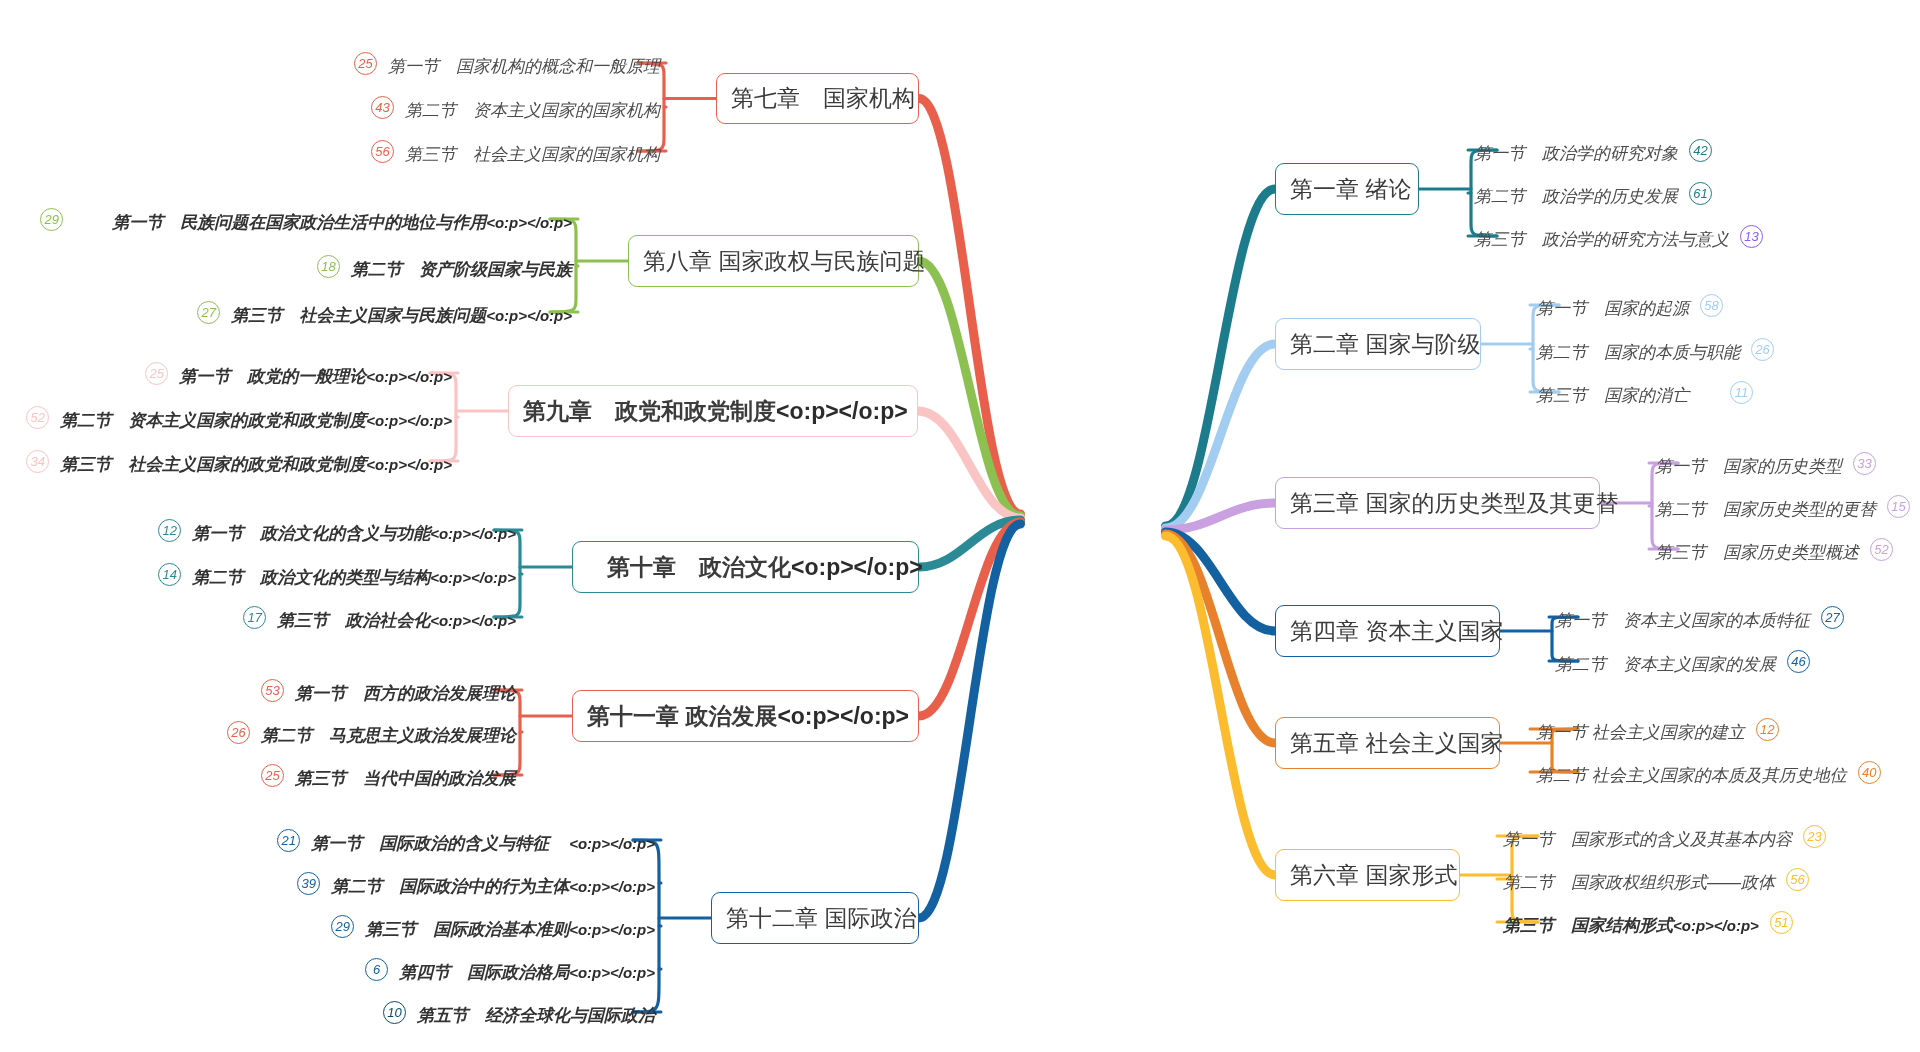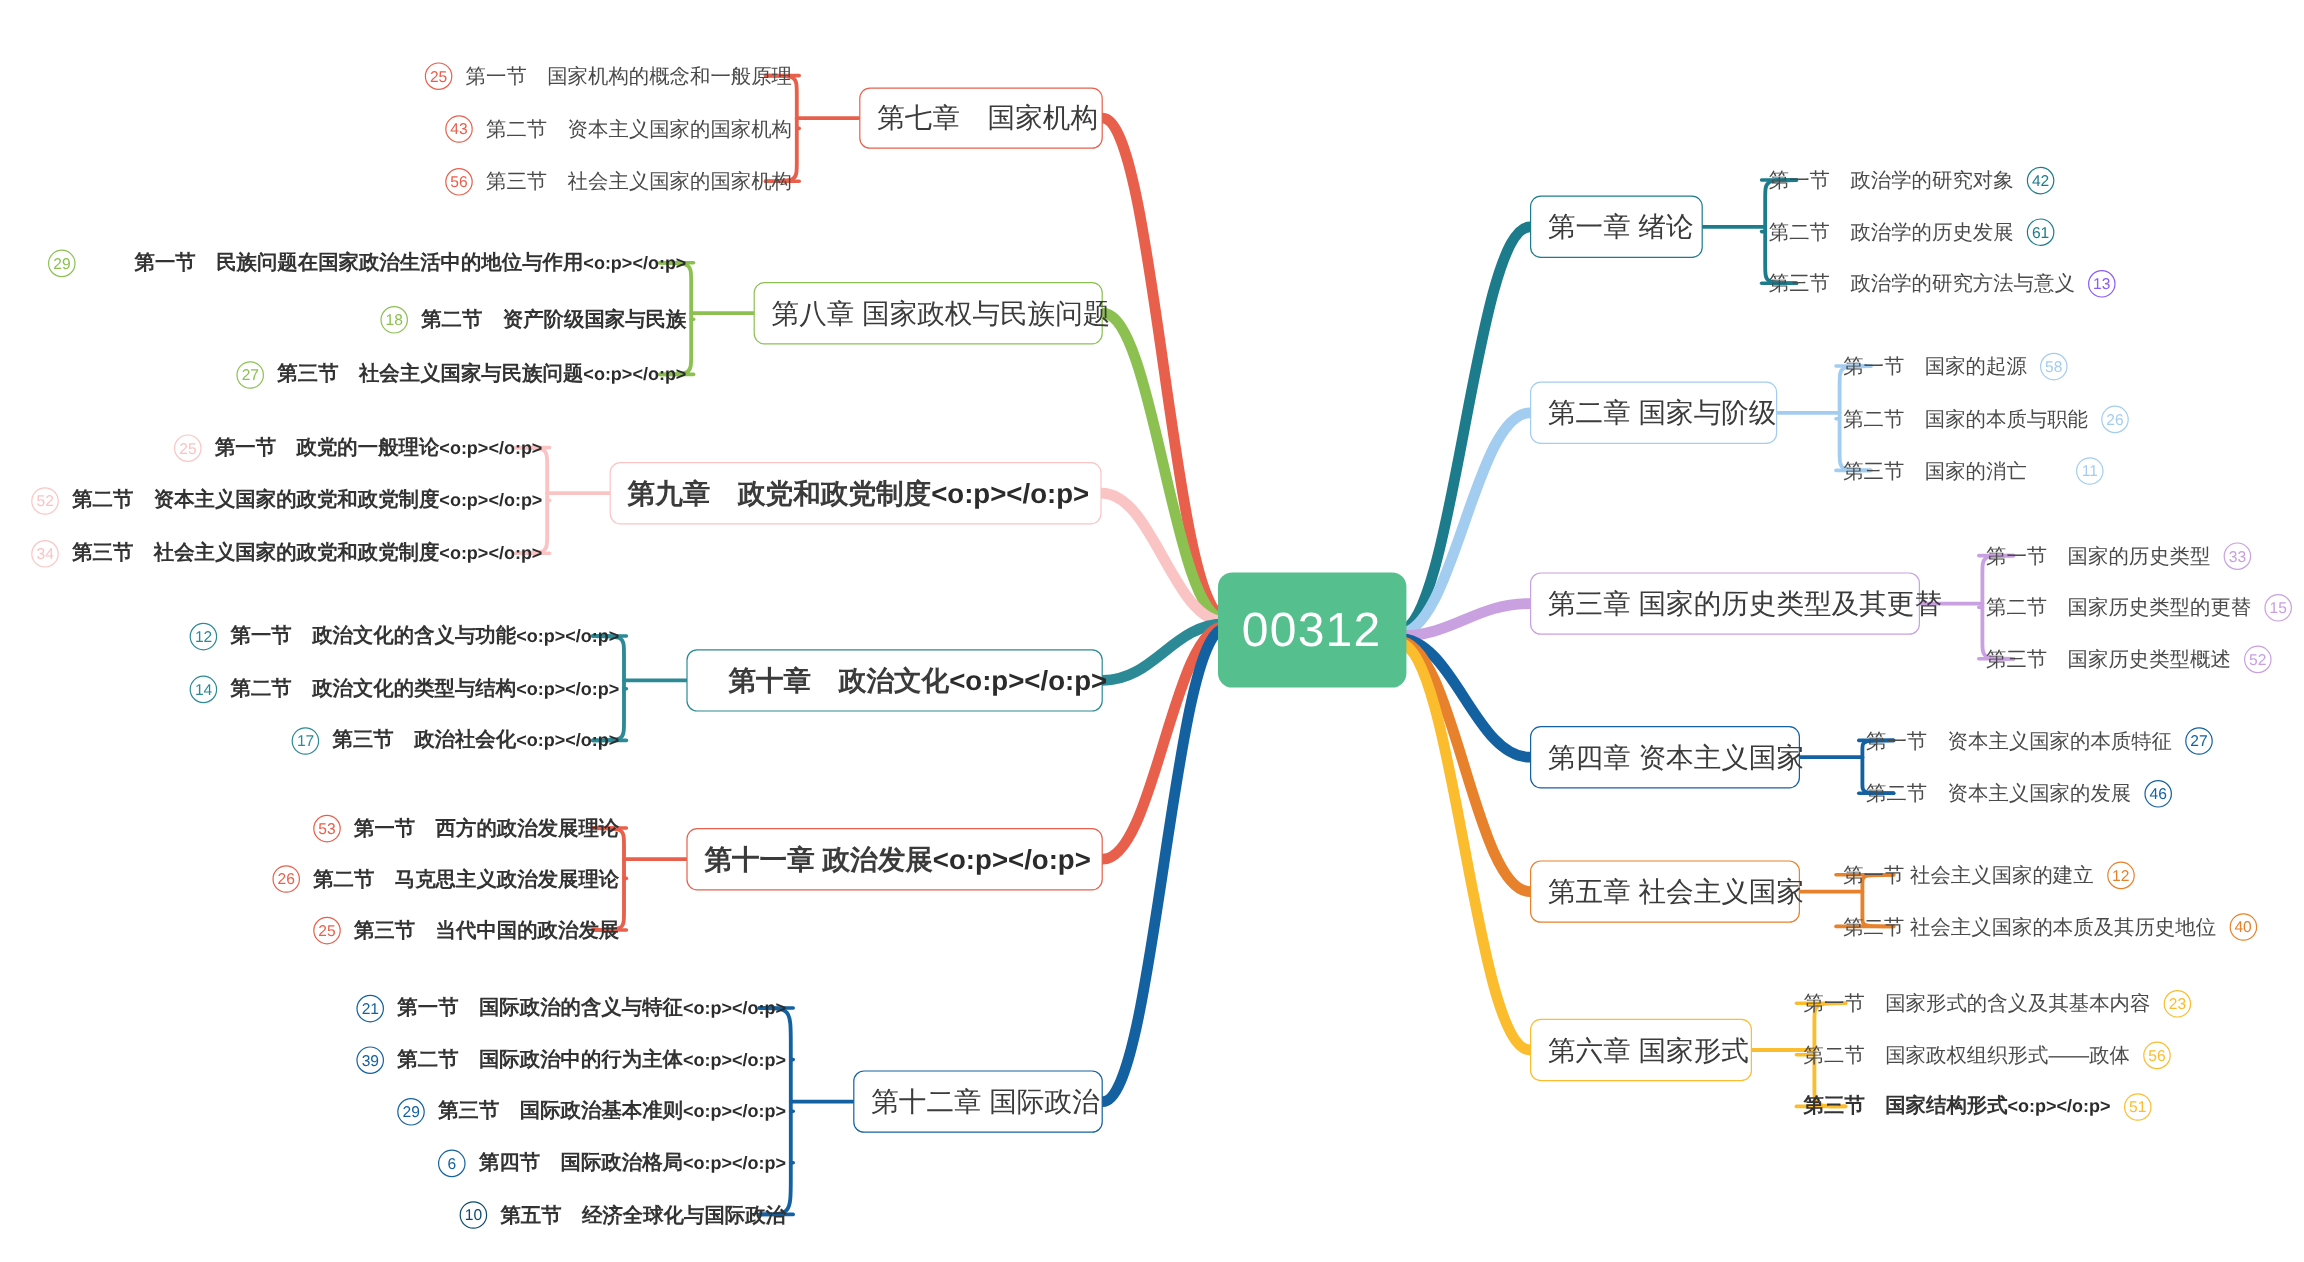--- a/index.html
+++ b/index.html
@@ -38,25 +38,26 @@
     font-size:23px;
     color:#3b3b3b;
     white-space:nowrap;
     z-index:15;
   }
   .chapter .lit{font-weight:bold;color:#2b2b2b;}
 
   
   .leaf{
     position:absolute;
-    display:flex;align-items:center;
+    display:flex;align-items:flex-end;
     white-space:nowrap;
     font-size:17px;
     color:#4a4a4a;
     z-index:14;
+    font-style:italic;
   }
   .leaf.right{justify-content:flex-start;}
   .leaf.left{justify-content:flex-end;}
   .leaf .txt{line-height:1;}
   .leaf .txt.bold{font-weight:bold;color:#333;}
   .leaf .lit{font-weight:bold;color:#2b2b2b;font-size:15px;}
 
   .badge{
     display:inline-flex;align-items:center;justify-content:center;
     box-sizing:border-box;
@@ -165,23 +166,20 @@
       <path d="M 1578 772 L 1530 772" fill="none" stroke="#e8812b" stroke-width="3" stroke-linecap="round"></path>
       <path d="M 1165.5 536 C 1211.49 536, 1229.01 875, 1275 875" fill="none" stroke="#fbbd2e" stroke-width="9" stroke-linecap="round"></path>
       <path d="M 1460 875 L 1512 875" fill="none" stroke="#fbbd2e" stroke-width="3.2" stroke-linecap="round"></path>
       <path d="M 1538 836 C 1512 836, 1512 836, 1512 851.48
           L 1512 906.52
           C 1512 922, 1512 922, 1538 922" fill="none" stroke="#fbbd2e" stroke-width="3.2" stroke-linecap="round"></path>
       <path d="M 1538 836 L 1497 836" fill="none" stroke="#fbbd2e" stroke-width="3" stroke-linecap="round"></path>
       <path d="M 1512 879 L 1497 879" fill="none" stroke="#fbbd2e" stroke-width="3" stroke-linecap="round"></path>
       <path d="M 1538 922 L 1497 922" fill="none" stroke="#fbbd2e" stroke-width="3" stroke-linecap="round"></path>
     </svg>
-  <div class="center-node" id="center-node" style="left: 1014.5px; top: 477px; width: 157px; height: 96px; background: rgb(85, 191, 142);">
-    <span>00312</span>
-  </div>
   <div id="nodes">
       <div class="chapter" style="left: 716px; top: 73px; width: 203px; height: 51px; border-color: rgb(232, 96, 76);">
         <span>第七章　国家机构</span>
       </div>
       <div class="leaf left" style="top: 51px; height: 24px; right: 1260px;">
         <span class="badge l" style="color: rgb(232, 96, 76);">25</span>
         <span style="display: inline-flex; align-items: baseline;">
           <span class="txt">第一节　国家机构的概念和一般原理</span>
         </span>
       </div>
@@ -290,21 +288,21 @@
         <span class="badge l" style="color: rgb(232, 96, 76);">25</span>
         <span style="display: inline-flex; align-items: baseline;">
           <span class="txt bold">第三节　当代中国的政治发展</span>
         </span>
       </div>
       <div class="chapter" style="left: 711px; top: 892px; width: 208px; height: 52px; border-color: rgb(19, 97, 160);">
         <span>第十二章 国际政治</span>
       </div>
       <div class="leaf left" style="top: 828px; height: 24px; right: 1265px;">
         <span class="badge l" style="color: rgb(19, 97, 160);">21</span>
-        <span style="display: inline-flex; align-items: baseline;">
+        <span style="display: inline-flex; align-items: baseline; gap: 20px;">
           <span class="txt bold">第一节　国际政治的含义与特征 </span>
           <span class="lit">&lt;o:p&gt;&lt;/o:p&gt;</span>
         </span>
       </div>
       <div class="leaf left" style="top: 871px; height: 24px; right: 1265px;">
         <span class="badge l" style="color: rgb(19, 97, 160);">39</span>
         <span style="display: inline-flex; align-items: baseline;">
           <span class="txt bold">第二节　国际政治中的行为主体 </span>
           <span class="lit">&lt;o:p&gt;&lt;/o:p&gt;</span>
         </span>

